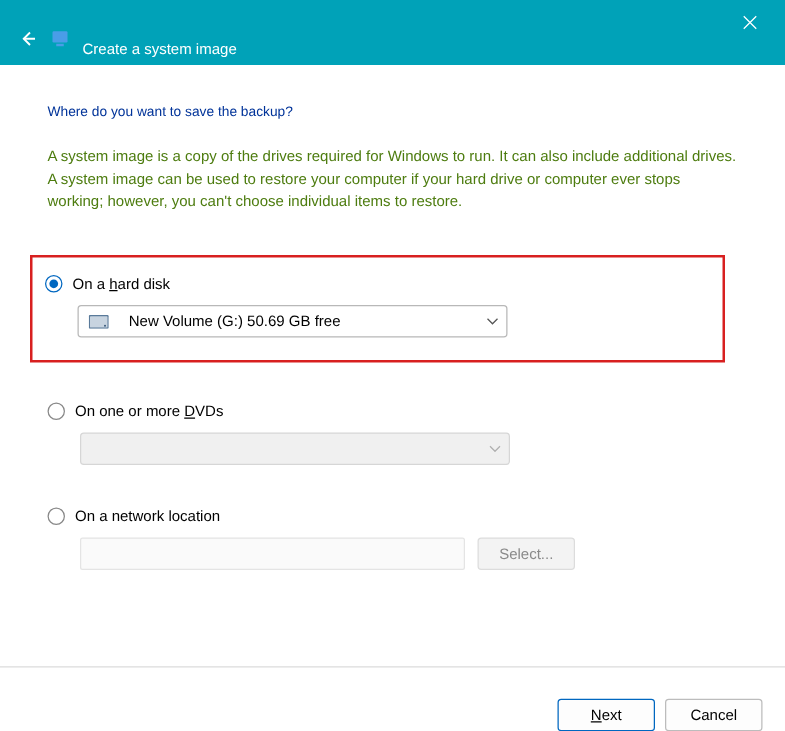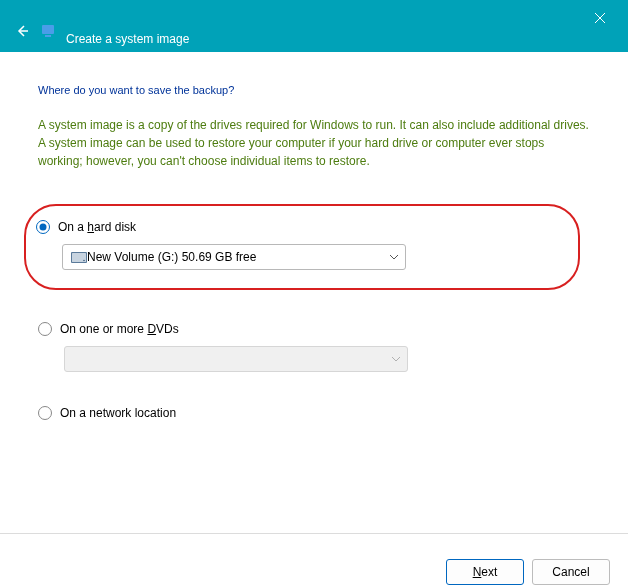--- a/index.html
+++ b/index.html
@@ -11,32 +11,32 @@
     .titlebar-row2 { display: flex; align-items: center; gap: 10px; padding: 0 0 6px 14px; position: absolute; bottom: 0; left: 0; }
     .back-arrow { width: 16px; height: 16px; cursor: pointer; display: flex; align-items: center; justify-content: center; }
     .app-icon { width: 16px; height: 16px; display: inline-flex; align-items: center; justify-content: center; }
     .app-title { color: #fff; font-size: 12px; font-weight: 400; margin-top: 16px; }
     
     .content { padding: 32px 38px 0 38px; }
     .heading { color: #003399; font-size: 11px; font-weight: 400; margin-bottom: 20px; }
     .description { color: #4d7c0f; font-size: 12px; line-height: 1.5; margin-bottom: 36px; }
     
     .option-group { margin-bottom: 34px; }
-    .option-group.highlighted { outline: 2px solid #d82020; padding: 14px 10px 18px 10px; margin-left: -12px; margin-right: 12px; border-radius: 30px; }
+    .option-group.highlighted { outline: 2px solid #d82020; padding: 14px 10px 18px 10px; margin-left: -12px; margin-right: 12px; }
     
     .radio-row { display: flex; align-items: center; gap: 8px; margin-bottom: 10px; }
     .radio { width: 14px; height: 14px; border-radius: 50%; border: 1.5px solid #888; cursor: pointer; position: relative; background: #fff; flex-shrink: 0; }
     .radio.checked { border-color: #0067c0; }
     .radio.checked::after { content: ""; position: absolute; top: 50%; left: 50%; transform: translate(-50%, -50%); width: 7px; height: 7px; border-radius: 50%; background: #0067c0; }
     .radio-label { font-size: 12px; color: #000; }
     .radio-label .accel { text-decoration: underline; }
     
     .combo { margin-left: 26px; width: 344px; height: 26px; border: 1px solid #b8b8b8; border-radius: 3px; background: #fff; display: flex; align-items: center; padding: 0 6px 0 8px; cursor: pointer; justify-content: space-between; }
     .combo.disabled { background: #f0f0f0; border-color: #d6d6d6; cursor: default; }
-    .combo-inner { display: flex; align-items: center; gap: 0; }
+    .combo-inner { display: flex; align-items: center; gap: 16px; }
     .drive-icon { width: 16px; height: 11px; }
     .combo-text { font-size: 12px; color: #000; }
     .chevron { width: 10px; height: 6px; }
     
     .network-row { display: flex; align-items: center; gap: 10px; margin-left: 26px; }
     .network-input { width: 308px; height: 26px; border: 1px solid #e4e4e4; border-radius: 2px; background: #fafafa; }
     .select-btn { width: 78px; height: 26px; border: 1px solid #dcdcdc; border-radius: 3px; background: #f3f3f3; font-size: 12px; color: #8a8a8a; cursor: default; }
     
     .footer { position: absolute; bottom: 0; left: 0; right: 0; height: 52px; border-top: 1px solid #dcdcdc; display: flex; align-items: flex-end; justify-content: flex-end; padding: 0 18px; gap: 8px; background: #fff; }
     .btn { min-width: 78px; height: 26px; border: 1px solid #bcbcbc; border-radius: 3px; background: #fdfdfd; font-size: 12px; color: #000; cursor: pointer; padding: 0 14px; }
@@ -104,19 +104,23 @@
           <path d="M1 1 L5 5 L9 1" stroke="#b0b0b0" stroke-width="1" fill="none"></path>
         </svg>
     </div>
   </div>
 
   <div class="option-group">
     <div class="radio-row">
       <div class="radio"></div>
       <span class="radio-label">On a network location</span>
     </div>
+    <div class="network-row">
+      <div class="network-input"></div>
+      <button class="select-btn">Select...</button>
+    </div>
   </div>
 </div>
 
 <div class="footer">
   <button class="btn primary"><span class="accel">N</span><span>ext</span></button>
   <button class="btn">Cancel</button>
 </div>
 
 </body></html>

